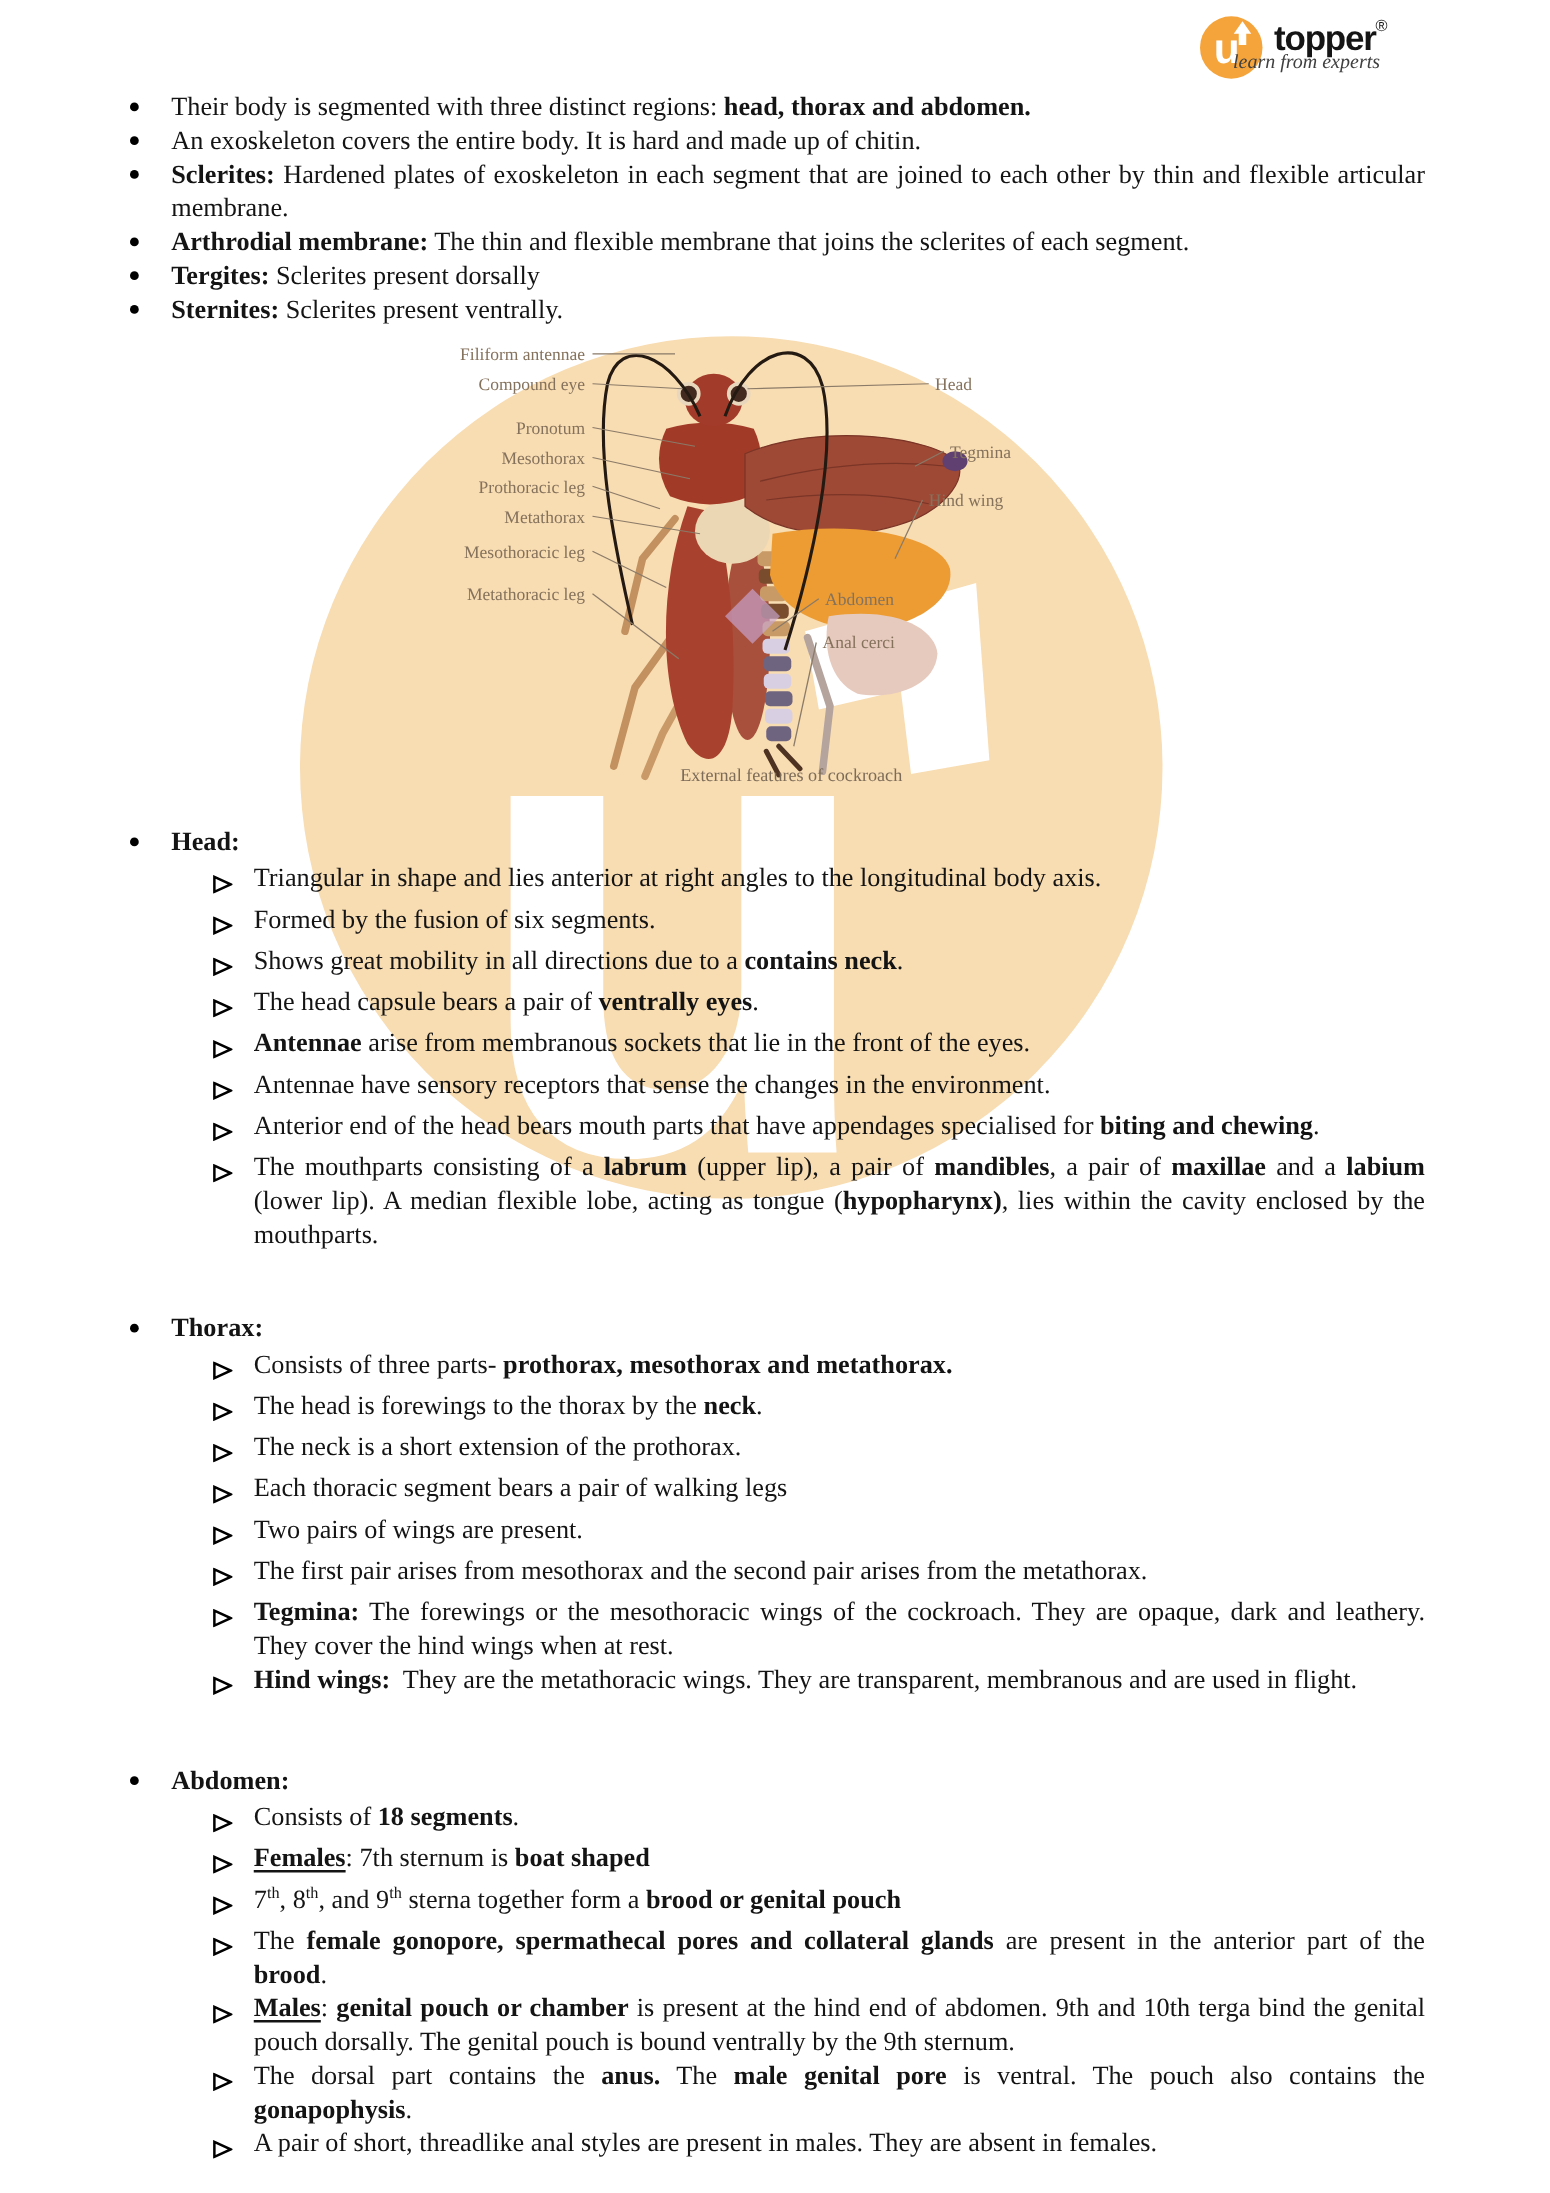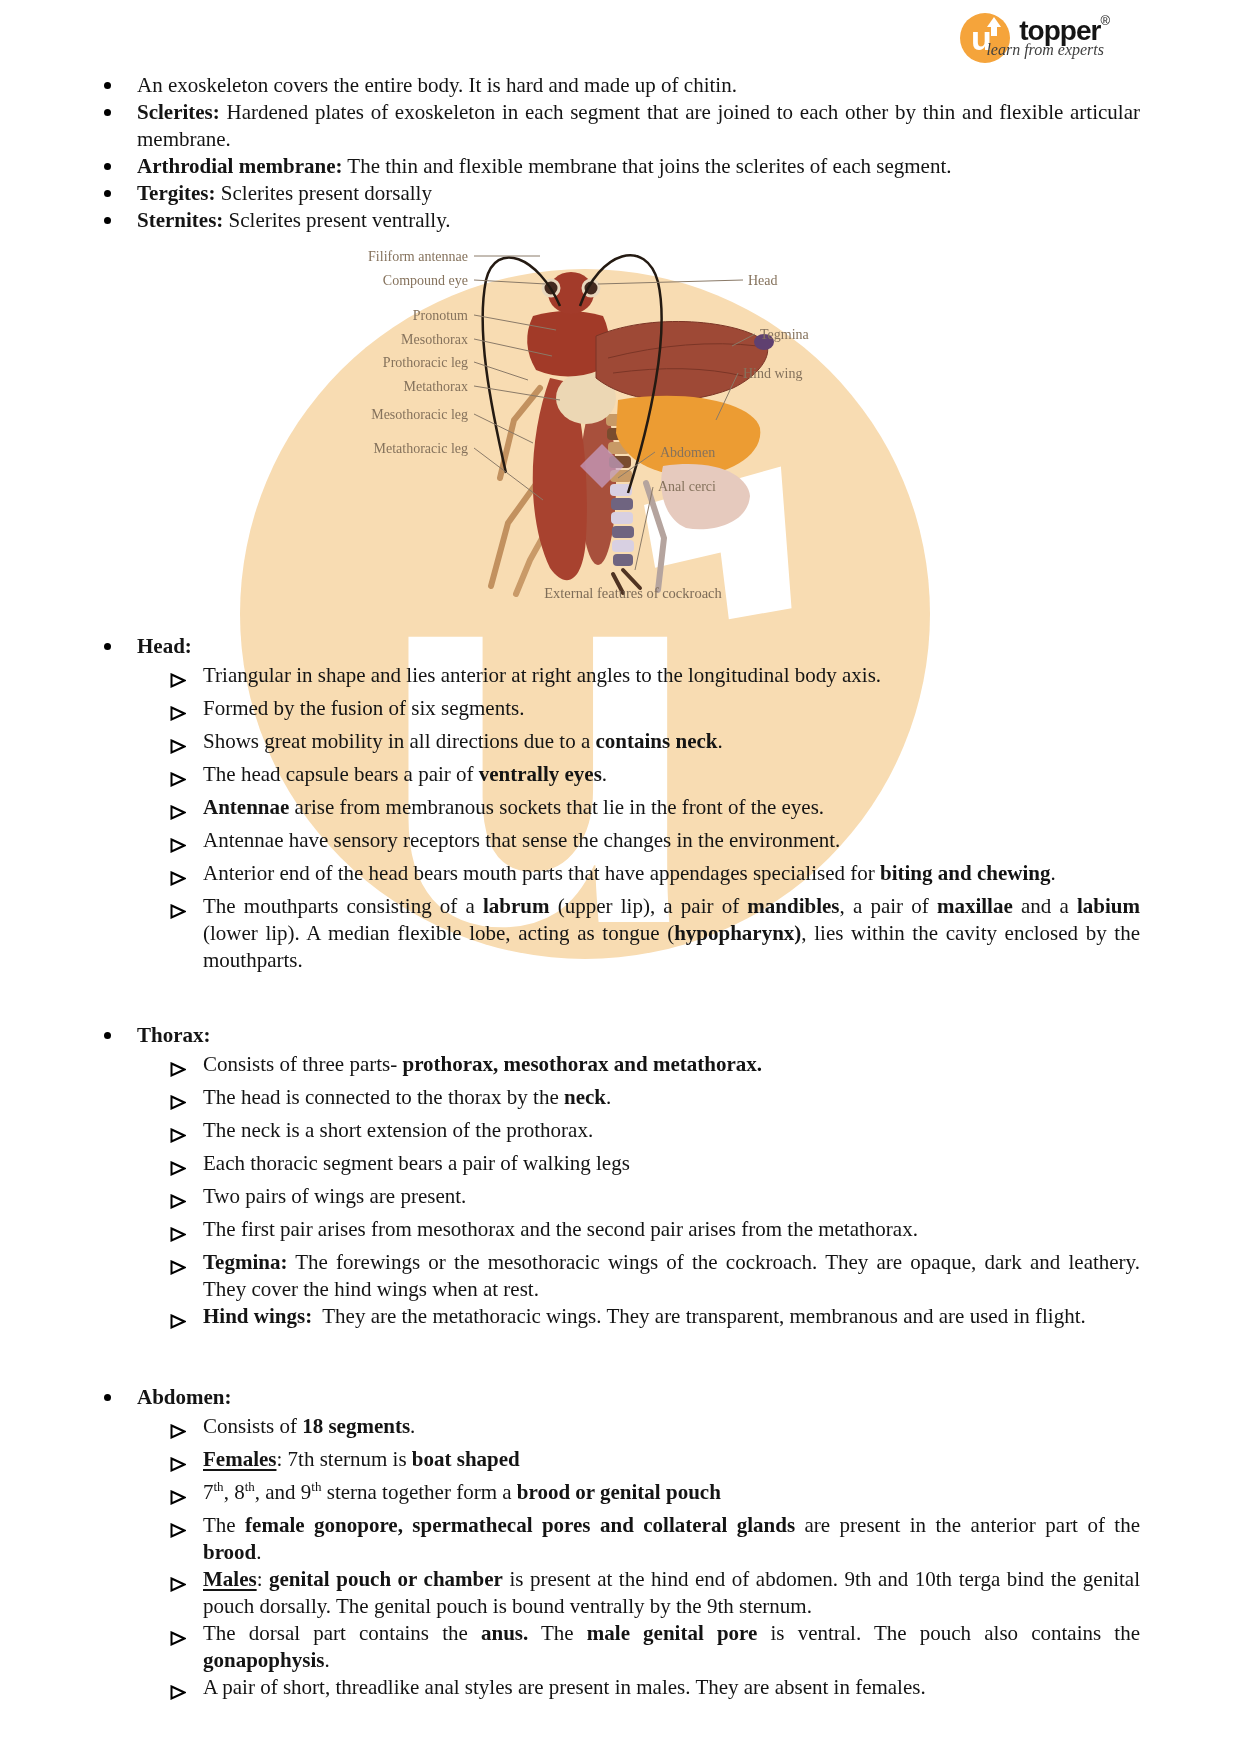--- a/index.html
+++ b/index.html
@@ -102,20 +102,26 @@
     </svg>
     <div class="logo-text-wrap">
       <span class="logo-brand">topper</span><span class="logo-reg">®</span>
       <span class="logo-tagline">learn from experts</span>
     </div>
   </div>
 
   <div class="content">
 
     <div>
+        <div class="dot-item">
+          <span class="dot-marker">
+            <span class="dot"></span>
+          </span>
+          <div class="li-text"><span class="seg">Their body is segmented with three distinct regions: </span><span class="seg b">head, thorax and abdomen.</span></div>
+        </div>
         <div class="dot-item">
           <span class="dot-marker">
             <span class="dot"></span>
           </span>
           <div class="li-text"><span class="seg">An exoskeleton covers the entire body. It is hard and made up of chitin.</span></div>
         </div>
         <div class="dot-item">
           <span class="dot-marker">
             <span class="dot"></span>
           </span>
@@ -290,21 +296,21 @@
             <div class="arrow-item">
               <span class="arrow-marker"><svg width="16" height="15" viewBox="0 0 16 15">
                   <polygon points="1.5,1.5 14.5,7.5 1.5,13.5" fill="#ffffff" stroke="#000000" stroke-width="2"></polygon>
                 </svg></span>
               <div class="li-text"><span class="seg">Consists of three parts- </span><span class="seg b">prothorax, mesothorax and metathorax.</span></div>
             </div>
             <div class="arrow-item">
               <span class="arrow-marker"><svg width="16" height="15" viewBox="0 0 16 15">
                   <polygon points="1.5,1.5 14.5,7.5 1.5,13.5" fill="#ffffff" stroke="#000000" stroke-width="2"></polygon>
                 </svg></span>
-              <div class="li-text"><span class="seg">The head is connected to the thorax by the </span><span class="seg b">neck</span><span class="seg">.</span></div>
+              <div class="li-text"><span class="seg">The head is forewings to the thorax by the </span><span class="seg b">neck</span><span class="seg">.</span></div>
             </div>
             <div class="arrow-item">
               <span class="arrow-marker"><svg width="16" height="15" viewBox="0 0 16 15">
                   <polygon points="1.5,1.5 14.5,7.5 1.5,13.5" fill="#ffffff" stroke="#000000" stroke-width="2"></polygon>
                 </svg></span>
               <div class="li-text"><span class="seg">The neck is a short extension of the prothorax.</span></div>
             </div>
             <div class="arrow-item">
               <span class="arrow-marker"><svg width="16" height="15" viewBox="0 0 16 15">
                   <polygon points="1.5,1.5 14.5,7.5 1.5,13.5" fill="#ffffff" stroke="#000000" stroke-width="2"></polygon>

